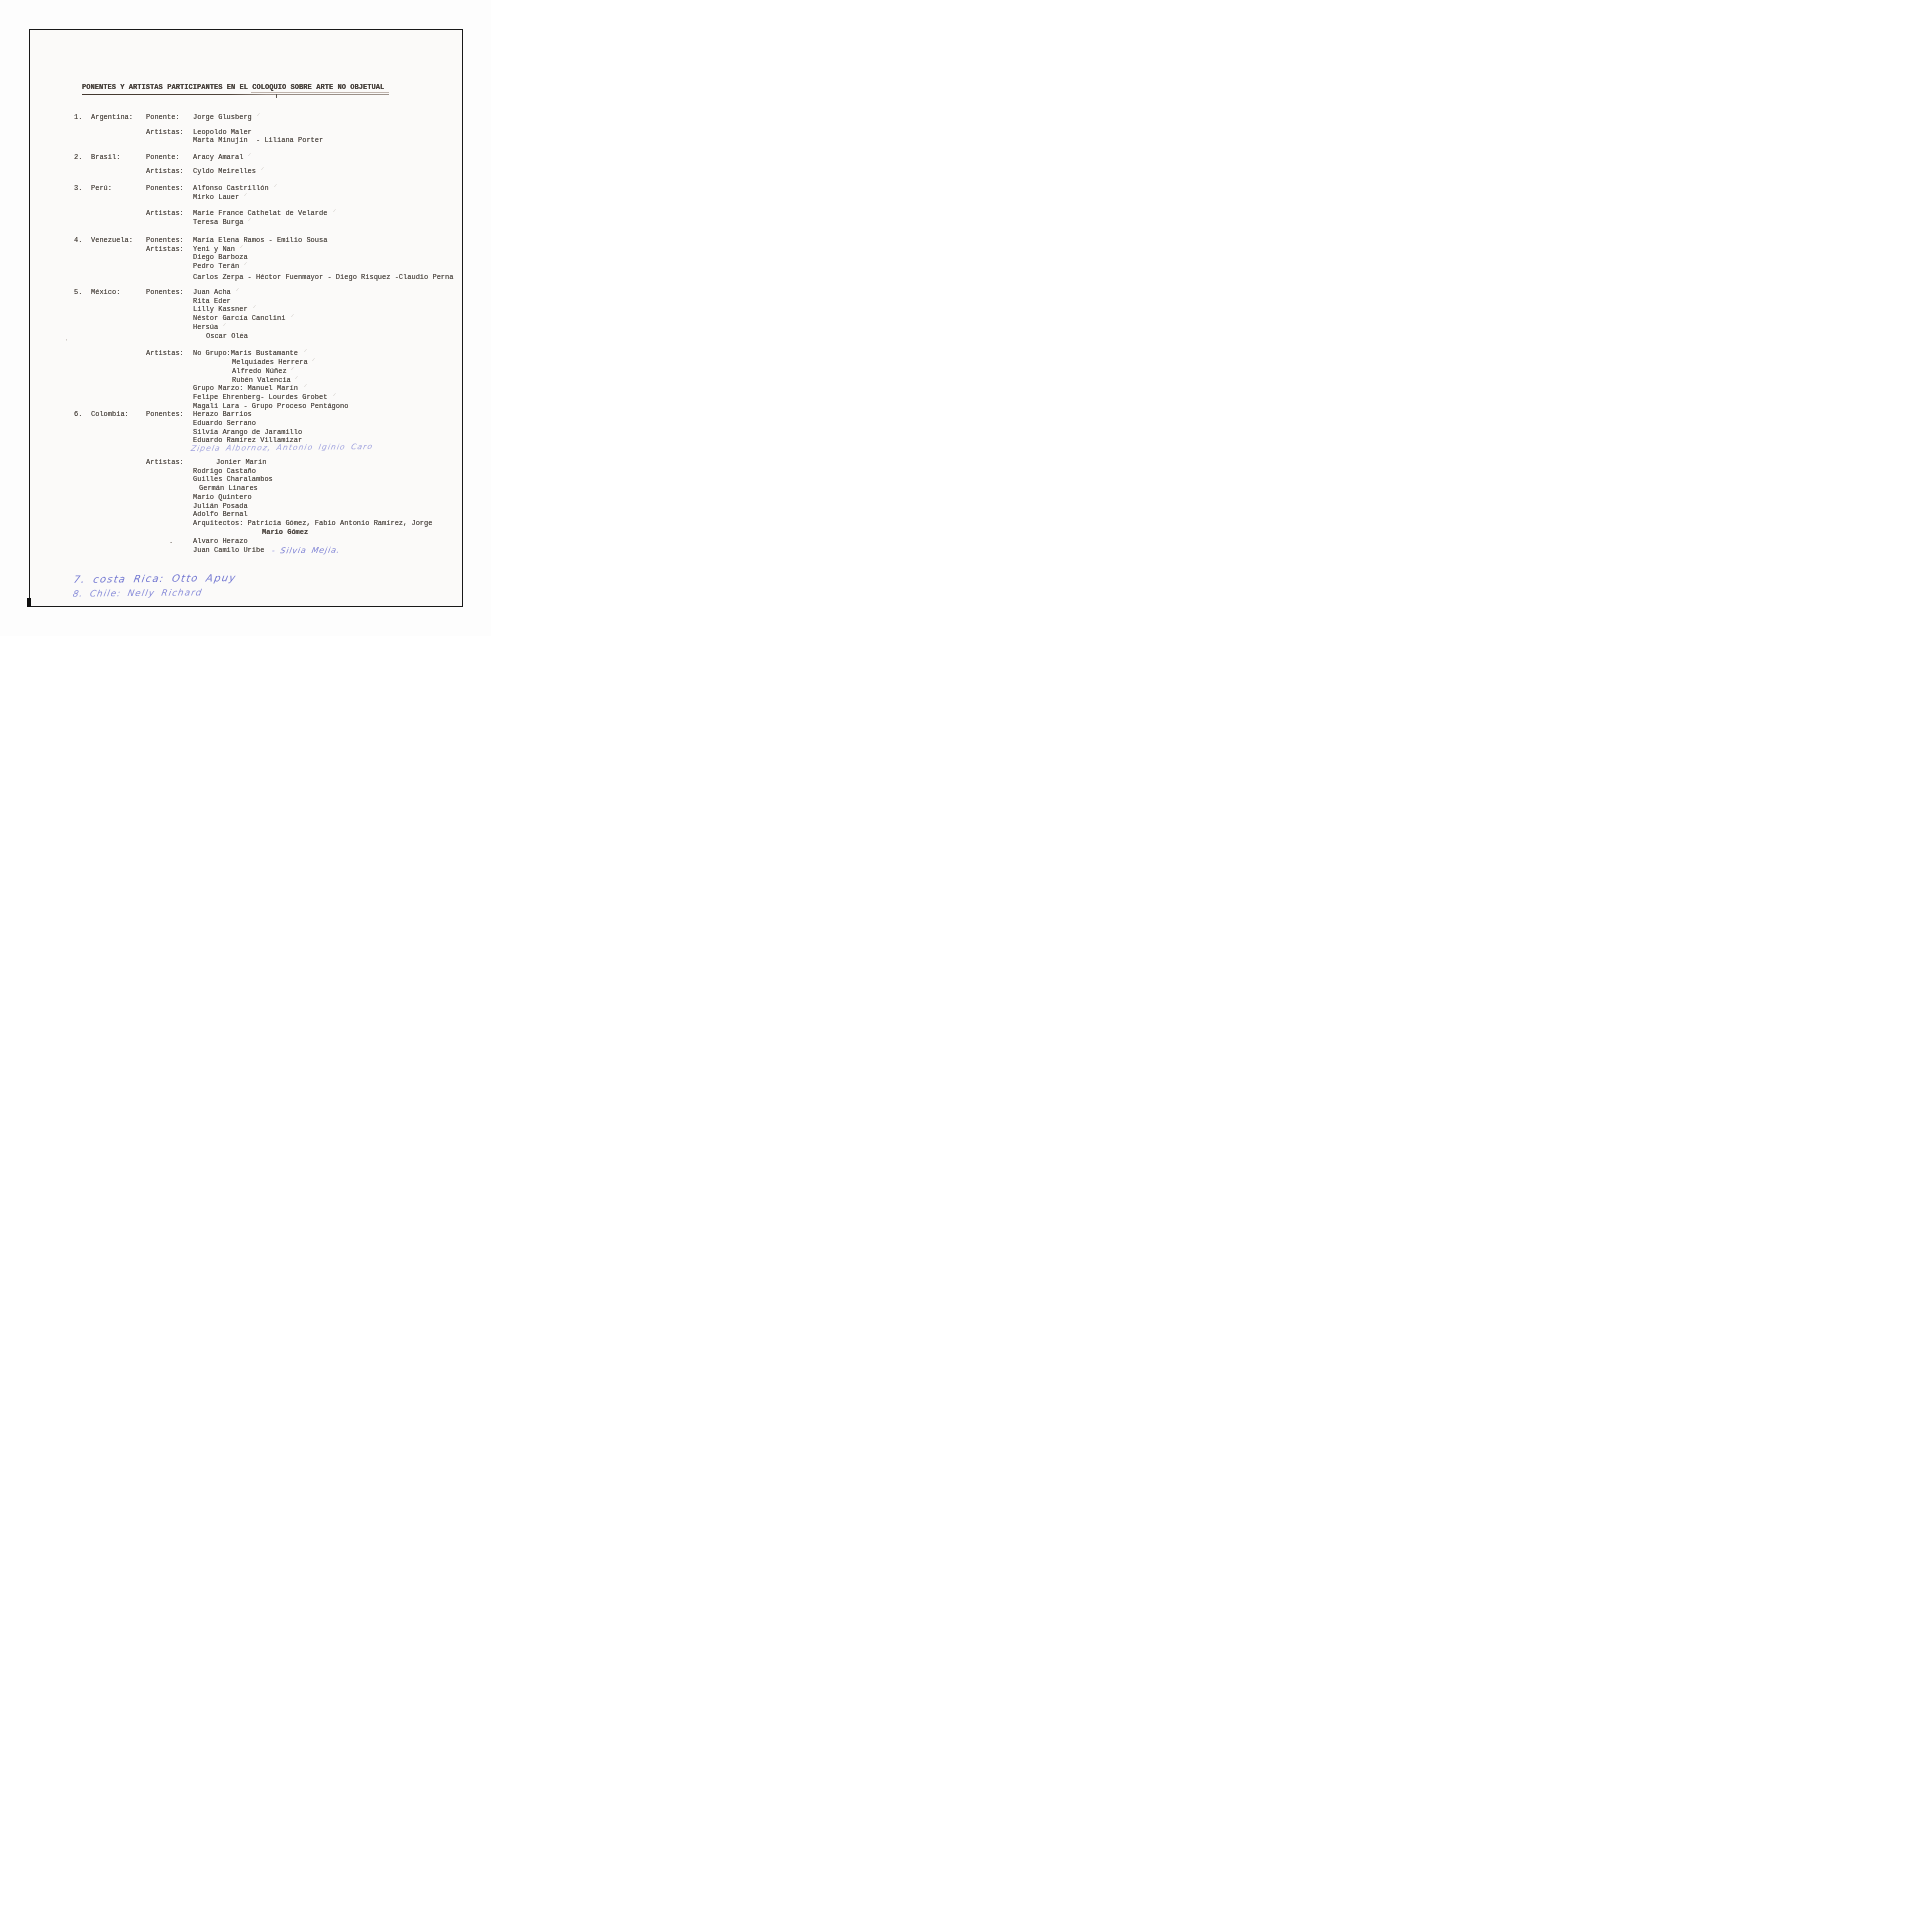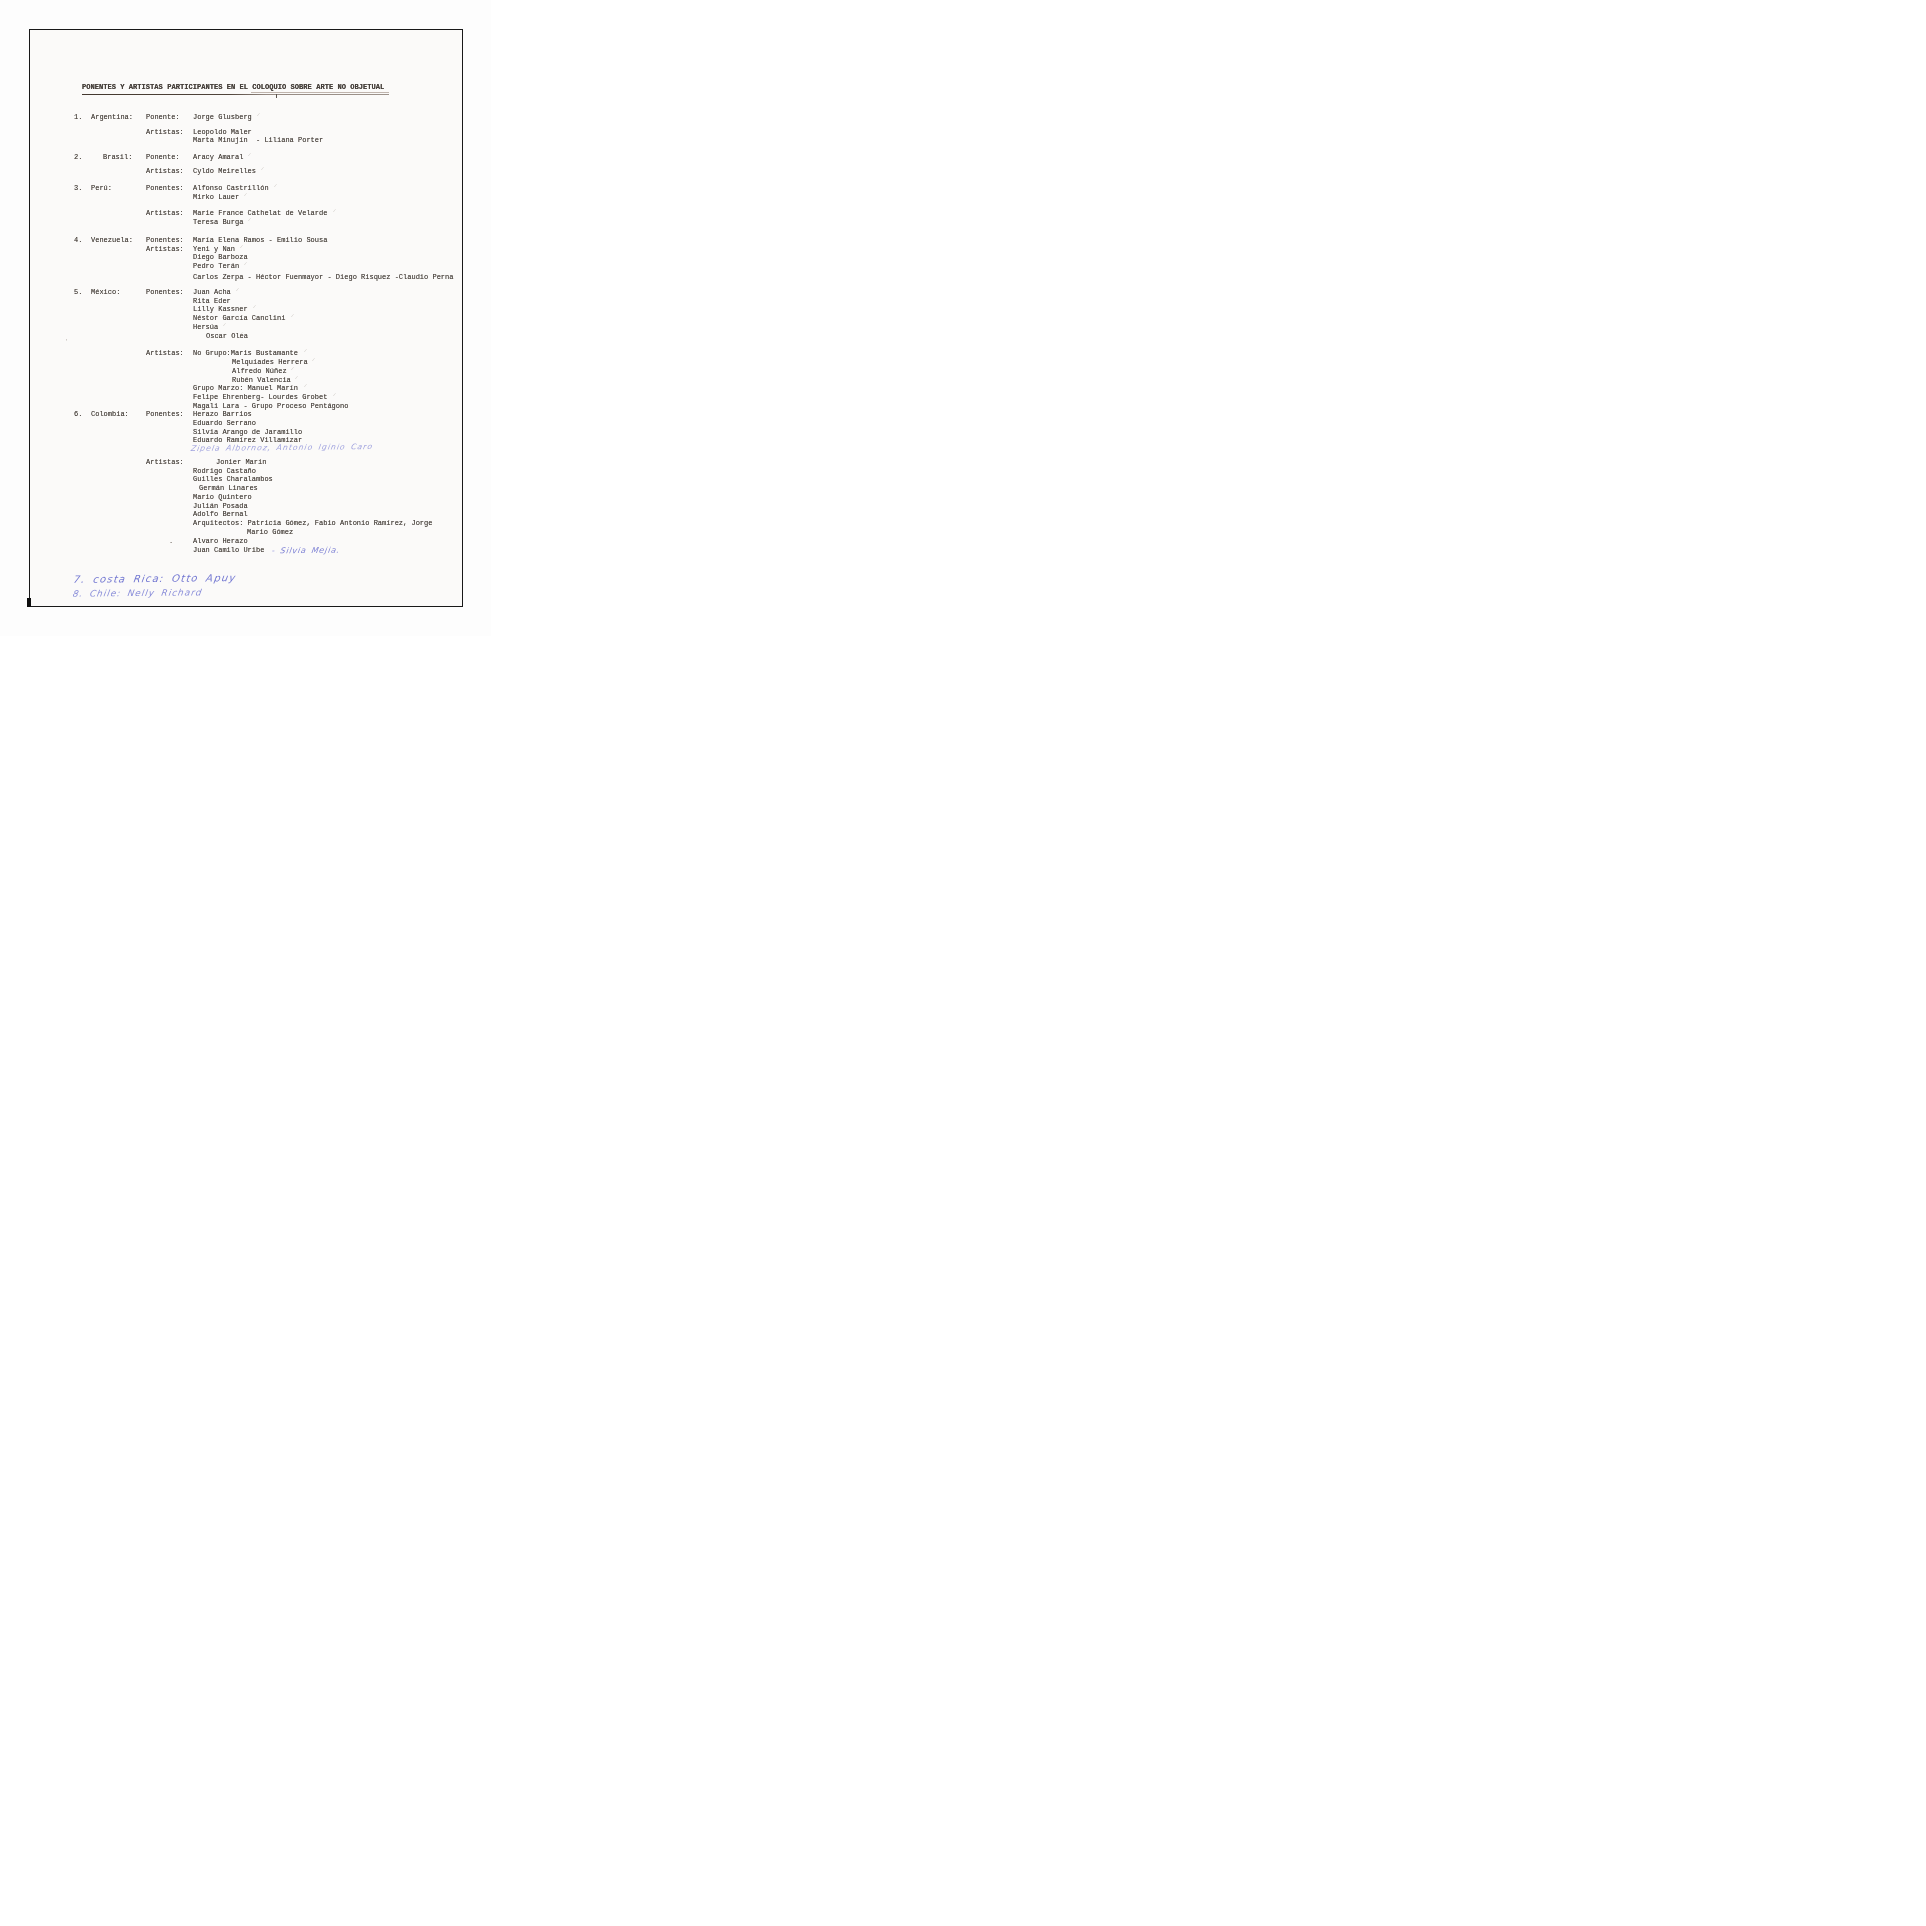--- a/index.html
+++ b/index.html
@@ -90,21 +90,21 @@
       </div>
       <div class="line" style="top: 128px;">
         <span class="part label" style="left: 146px;">Artistas:</span>
         <span class="part name" style="left: 193px;">Leopoldo Maler</span>
       </div>
       <div class="line" style="top: 136px;">
         <span class="part name" style="left: 193px;">Marta Minujín  - Liliana Porter</span>
       </div>
       <div class="line" style="top: 153px;">
         <span class="part num" style="left: 74px;">2.</span>
-        <span class="part country" style="left: 91px; margin-left: 12px;">Brasil:</span>
+        <span class="part country" style="left: 91px;">Brasil:</span>
         <span class="part label" style="left: 146px;">Ponente:</span>
         <span class="part name" style="left: 193px;">Aracy Amaral</span>
         <span class="check" style="left: 248px;">⁄</span>
       </div>
       <div class="line" style="top: 167px;">
         <span class="part label" style="left: 146px;">Artistas:</span>
         <span class="part name" style="left: 193px;">Cyldo Meirelles</span>
         <span class="check" style="left: 261px;">⁄</span>
       </div>
       <div class="line" style="top: 184px;">
@@ -239,21 +239,21 @@
       <div class="line" style="top: 502px;">
         <span class="part name" style="left: 193px;">Julián Posada</span>
       </div>
       <div class="line" style="top: 510px;">
         <span class="part name" style="left: 193px;">Adolfo Bernal</span>
       </div>
       <div class="line" style="top: 519px;">
         <span class="part name" style="left: 193px;">Arquitectos: Patricia Gómez, Fabio Antonio Ramírez, Jorge</span>
       </div>
       <div class="line" style="top: 528px;">
-        <span class="part name" style="left: 247px;">Mario Gómez</span>
+        <span class="part name" style="left: 262px; font-weight: bold;">Mario Gómez</span>
       </div>
       <div class="line" style="top: 537px;">
         <span class="part dot" style="left: 169px;">.</span>
         <span class="part name" style="left: 193px;">Alvaro Herazo</span>
       </div>
       <div class="line" style="top: 546px;">
         <span class="part name" style="left: 193px;">Juan Camilo Uribe</span>
         <span class="hand-inline" style="left: 272px;">- Silvia Mejia.</span>
       </div>
       <div class="line" style="top: 573px;">

